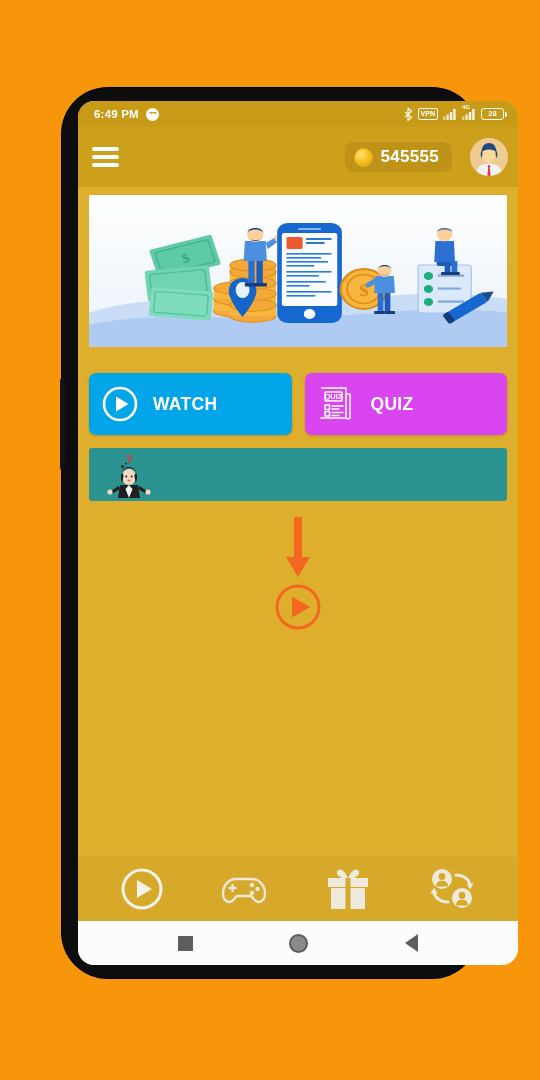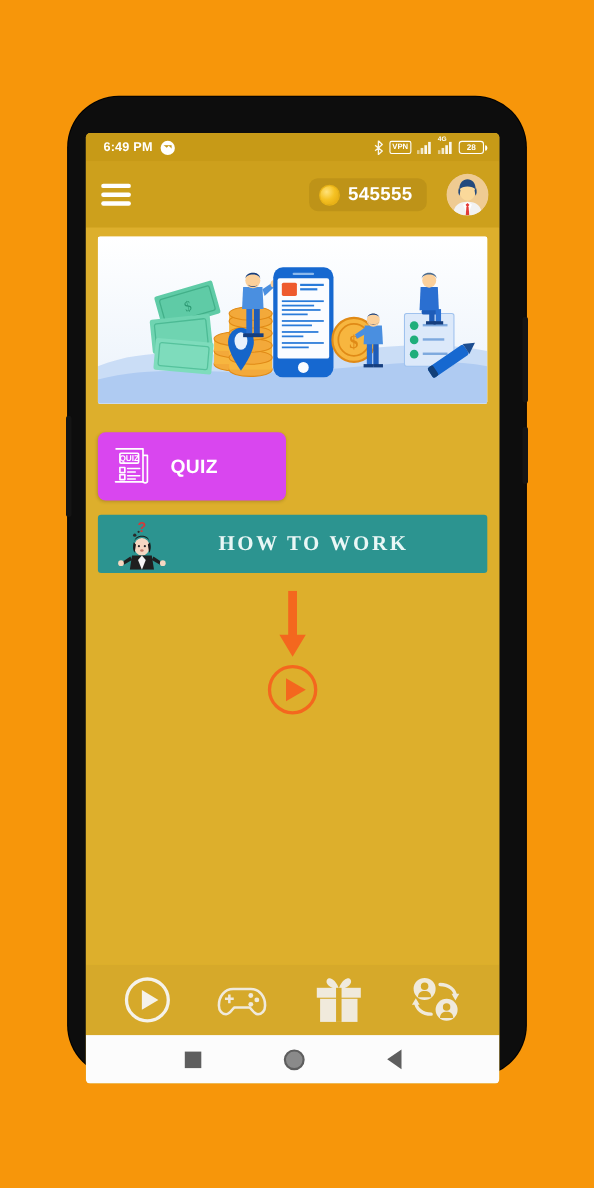--- a/index.html
+++ b/index.html
@@ -31,25 +31,25 @@
   }
   .btn-power2 {
     position: absolute; right: -2px; top: 300px;
     width: 5px; height: 52px;
     background: #141414; border-radius: 3px;
   }
 
   .screen {
     position: absolute;
     left: 16px; top: 13px;
-    width: 376px; height: 864px;
+    width: 440px; height: 864px;
     background: #DDAF2C;
-    border-radius: 4px;
+    border-radius: 16px;
     overflow: hidden;
-    display: flex; flex-direction: column; margin-top: 20px;
+    display: flex; flex-direction: column;
   }
 
   
   .statusbar {
     height: 26px;
     background: #C79A17;
     display: flex; align-items: center;
     padding: 0 14px 0 16px;
     color: #fff;
     flex: 0 0 auto;
@@ -401,20 +401,27 @@
             <rect x="0" y="0" width="40" height="11" rx="2" fill="#1668D0"></rect>
             <path d="M40 0 L50 5.5 L40 11 Z" fill="#1C4D90"></path>
             <rect x="0" y="0" width="6" height="11" rx="2" fill="#123F78"></rect>
           </g>
         </svg>
       </div>
 
       <div class="grid">
 
 
+        <div class="act-btn b-watch">
+          <svg class="ico" width="38" height="38" viewBox="0 0 38 38">
+            <circle cx="19" cy="19" r="16" fill="none" stroke="#fff" stroke-width="2.6"></circle>
+            <path d="M15 11.5 L27.5 19 L15 26.5 Z" fill="#fff"></path>
+          </svg>
+          <span class="lbl">WATCH</span>
+        </div>
 
 
         <div class="act-btn b-quiz">
           <svg class="ico" width="40" height="40" viewBox="0 0 40 40">
             <g fill="none" stroke="#fff" stroke-width="1.5" stroke-linejoin="round">
               <path d="M4 4 L29 4 L29 34 A3 3 0 0 0 33 34 L33 10 L29 10"></path>
               <path d="M29 34 L4 34 Z"></path>
               <rect x="8" y="8" width="17" height="9" rx="1"></rect>
               <rect x="8" y="21" width="4.5" height="4.5"></rect>
               <rect x="8" y="27.5" width="4.5" height="4.5"></rect>
@@ -440,21 +447,20 @@
           <circle cx="21.3" cy="24.5" r="1" fill="#2A2A2A"></circle>
           <circle cx="26.7" cy="24.5" r="1" fill="#2A2A2A"></circle>
           <ellipse cx="24" cy="28.5" rx="1.6" ry="1.1" fill="#C47B6B"></ellipse>
           <path d="M15 33 L33 33 L35 46 L13 46 Z" fill="#1F1F1F"></path>
           <path d="M24 33 L20.5 37 L24 46 L27.5 37 Z" fill="#F4F4F4"></path>
           <path d="M13.5 34 L6 39 L7.5 41.5 L15 37 Z" fill="#1F1F1F"></path>
           <path d="M34.5 34 L42 39 L40.5 41.5 L33 37 Z" fill="#1F1F1F"></path>
           <circle cx="5" cy="40" r="2.6" fill="#F6D7C2"></circle>
           <circle cx="43" cy="40" r="2.6" fill="#F6D7C2"></circle>
         </svg>
-        <span class="how-txt">HOW  TO  WORK</span>
       </div>
 
       <div class="arrow-zone">
         <svg width="30" height="62" viewBox="0 0 30 62">
           <path d="M11 0 L19 0 L19 40 L27 40 L15 60 L3 40 L11 40 Z" fill="#F4671E"></path>
         </svg>
         <svg class="play-circle" width="48" height="48" viewBox="0 0 48 48">
           <circle cx="24" cy="24" r="21" fill="none" stroke="#F4671E" stroke-width="3"></circle>
           <path d="M18 13.5 L36 24 L18 34.5 Z" fill="#F4671E"></path>
         </svg>

